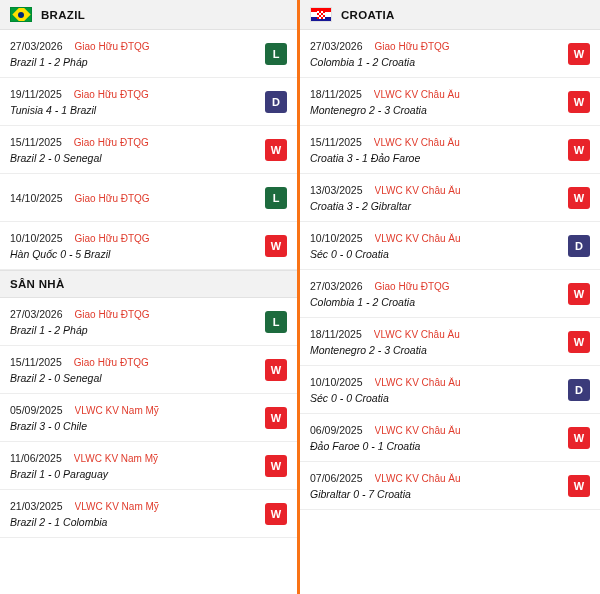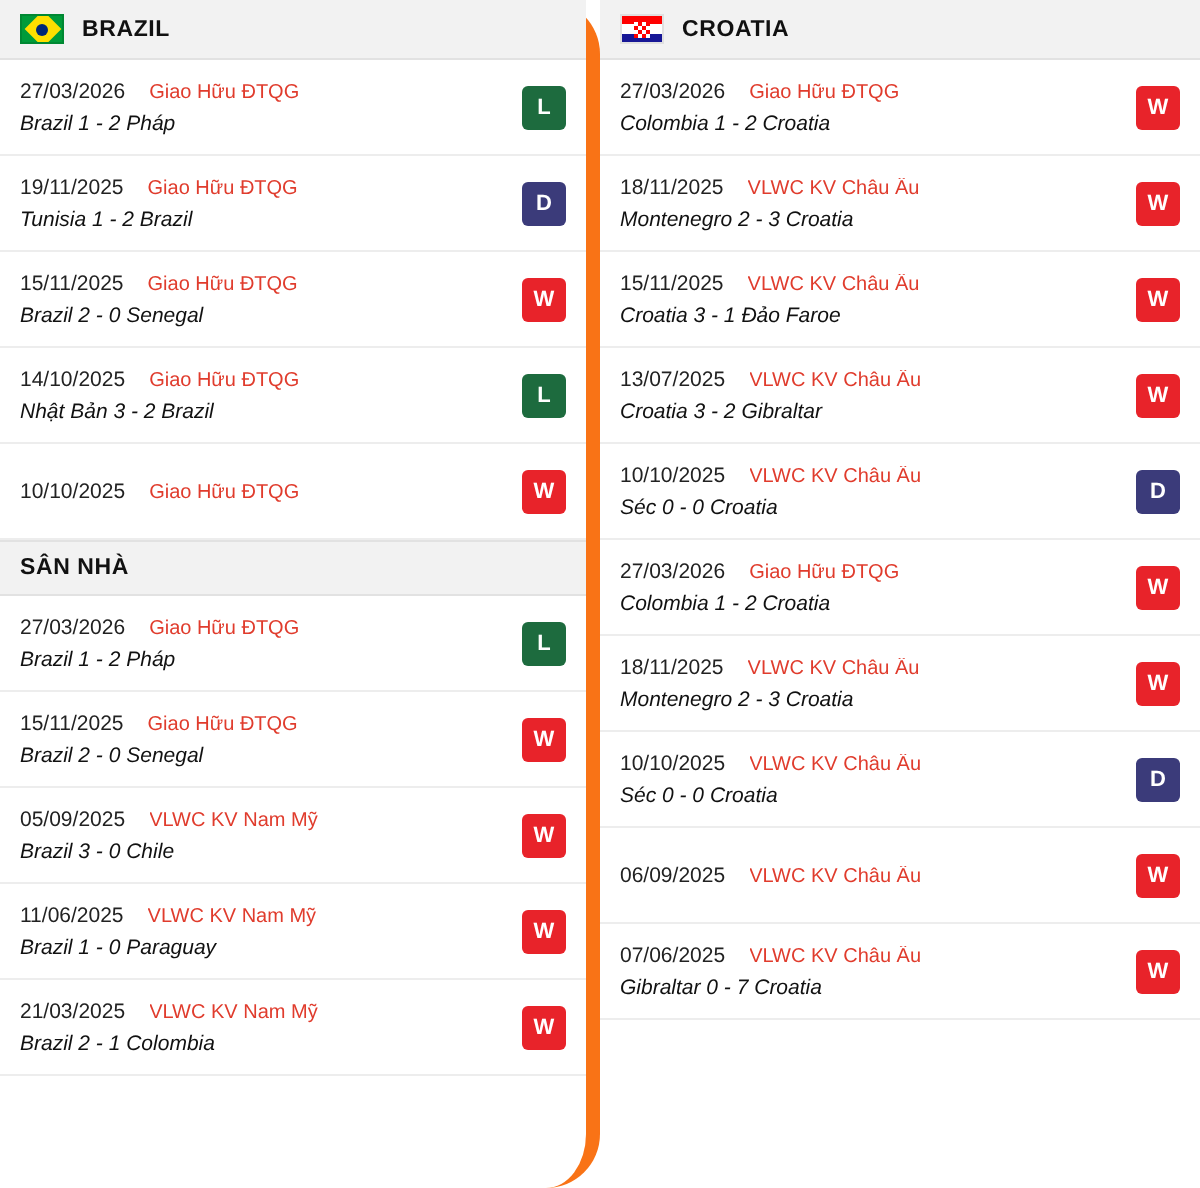--- a/index.html
+++ b/index.html
@@ -14,21 +14,21 @@
     display: flex;
     background: #fff;
     overflow: hidden;
   }
   .col {
     width: 300px;
     height: 594px;
     display: flex;
     flex-direction: column;
   }
-  .col-left { border-right: 7px solid #f97316; border-radius: 27px; }
+  .col-left { border-right: 3px solid #f97316; }
 
   
   .team-header {
     height: 30px;
     background: #f2f2f2;
     display: flex;
     align-items: center;
     padding: 0 10px;
     border-bottom: 1px solid #e2e2e2;
   }
@@ -183,50 +183,50 @@
           <div class="match-score">Brazil 1 - 2 Pháp</div>
         </div>
         <div class="result-badge badge-L">L</div>
       </div>
       <div class="match-row">
         <div class="match-info">
           <div class="match-top">
             <span class="match-date">19/11/2025</span>
             <span class="match-comp">Giao Hữu ĐTQG</span>
           </div>
-          <div class="match-score">Tunisia 1 - 2 Brazil</div>
+          <div class="match-score">Tunisia 4 - 1 Brazil</div>
         </div>
         <div class="result-badge badge-D">D</div>
       </div>
       <div class="match-row">
         <div class="match-info">
           <div class="match-top">
             <span class="match-date">15/11/2025</span>
             <span class="match-comp">Giao Hữu ĐTQG</span>
           </div>
           <div class="match-score">Brazil 2 - 0 Senegal</div>
         </div>
         <div class="result-badge badge-W">W</div>
       </div>
       <div class="match-row">
         <div class="match-info">
           <div class="match-top">
             <span class="match-date">14/10/2025</span>
             <span class="match-comp">Giao Hữu ĐTQG</span>
           </div>
-          <div class="match-score">Nhật Bản 3 - 2 Brazil</div>
         </div>
         <div class="result-badge badge-L">L</div>
       </div>
       <div class="match-row">
         <div class="match-info">
           <div class="match-top">
             <span class="match-date">10/10/2025</span>
             <span class="match-comp">Giao Hữu ĐTQG</span>
           </div>
+          <div class="match-score">Hàn Quốc 0 - 5 Brazil</div>
         </div>
         <div class="result-badge badge-W">W</div>
       </div>
     </div>
 
     <div class="section-header">
       <span class="section-title">SÂN NHÀ</span>
     </div>
 
     <div class="matches">
@@ -322,21 +322,21 @@
             <span class="match-date">15/11/2025</span>
             <span class="match-comp">VLWC KV Châu Âu</span>
           </div>
           <div class="match-score">Croatia 3 - 1 Đảo Faroe</div>
         </div>
         <div class="result-badge badge-W">W</div>
       </div>
       <div class="match-row">
         <div class="match-info">
           <div class="match-top">
-            <span class="match-date">13/07/2025</span>
+            <span class="match-date">13/03/2025</span>
             <span class="match-comp">VLWC KV Châu Âu</span>
           </div>
           <div class="match-score">Croatia 3 - 2 Gibraltar</div>
         </div>
         <div class="result-badge badge-W">W</div>
       </div>
       <div class="match-row">
         <div class="match-info">
           <div class="match-top">
             <span class="match-date">10/10/2025</span>
@@ -379,20 +379,21 @@
           <div class="match-score">Séc 0 - 0 Croatia</div>
         </div>
         <div class="result-badge badge-D">D</div>
       </div>
       <div class="match-row">
         <div class="match-info">
           <div class="match-top">
             <span class="match-date">06/09/2025</span>
             <span class="match-comp">VLWC KV Châu Âu</span>
           </div>
+          <div class="match-score">Đảo Faroe 0 - 1 Croatia</div>
         </div>
         <div class="result-badge badge-W">W</div>
       </div>
       <div class="match-row">
         <div class="match-info">
           <div class="match-top">
             <span class="match-date">07/06/2025</span>
             <span class="match-comp">VLWC KV Châu Âu</span>
           </div>
           <div class="match-score">Gibraltar 0 - 7 Croatia</div>

